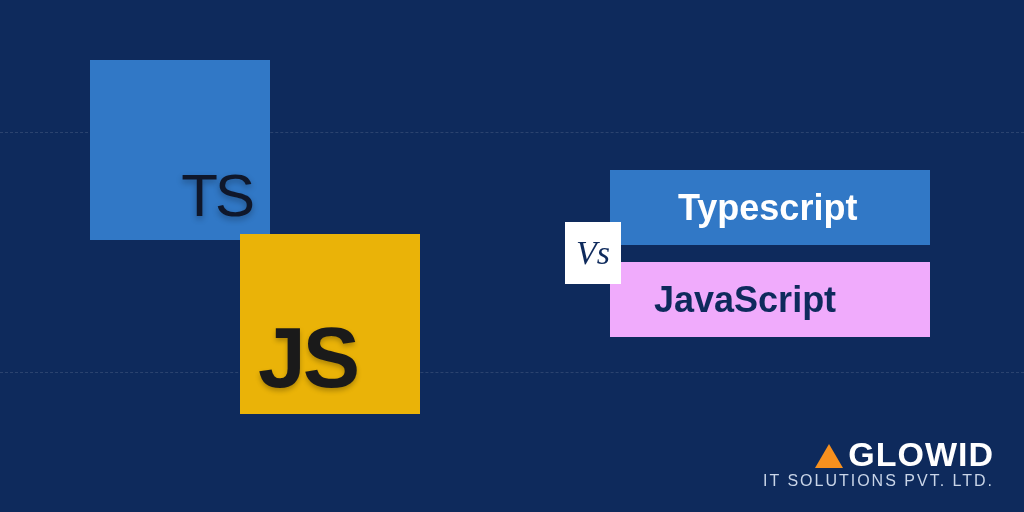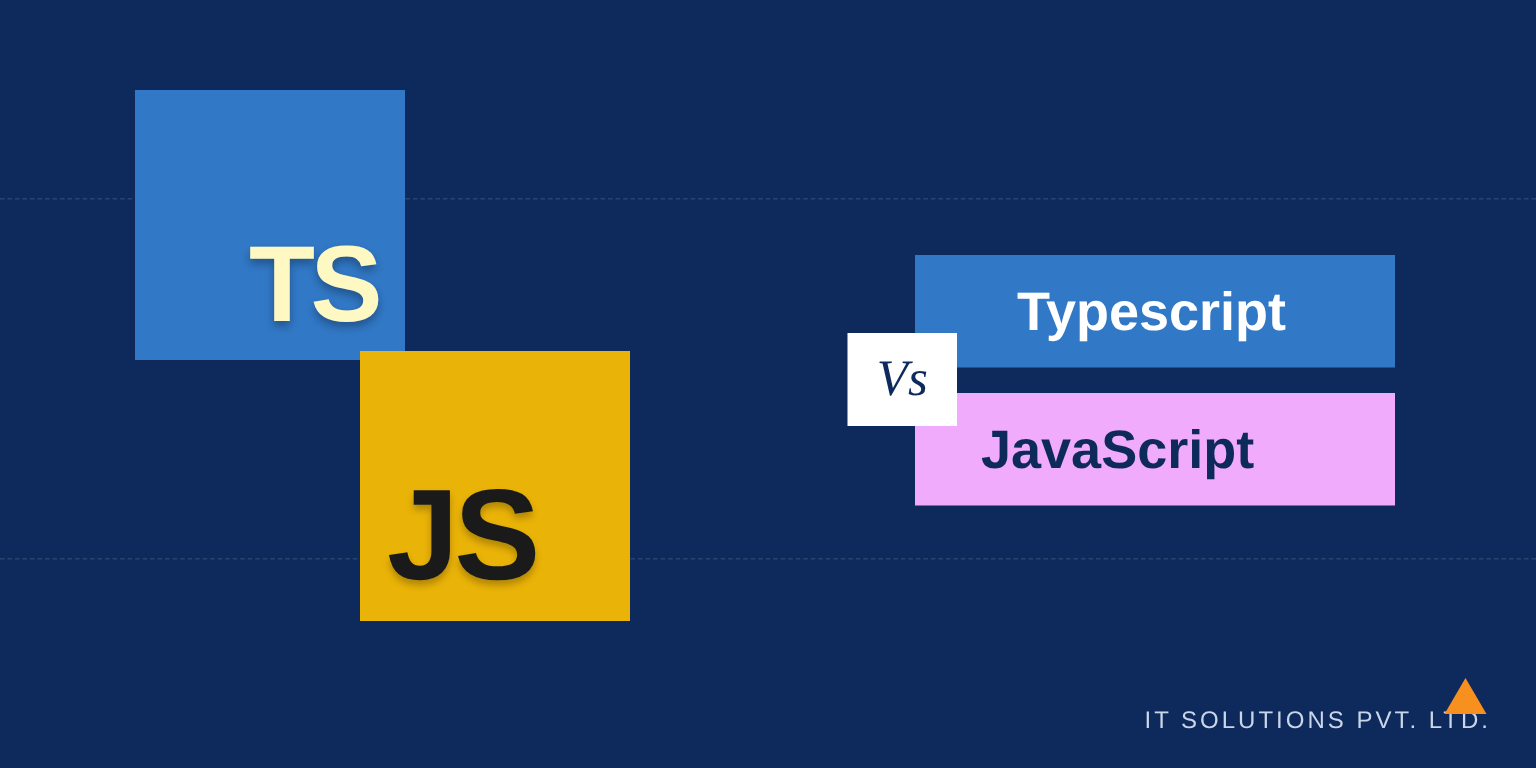--- a/index.html
+++ b/index.html
@@ -26,23 +26,23 @@
       top: 60px;
       width: 180px;
       height: 180px;
       background: #3178c6;
       display: flex;
       align-items: flex-end;
       justify-content: flex-end;
       padding: 14px 18px;
     }
     .ts-text {
-      font-size: 72px;
-      font-weight: 700;
-      color: #fef9c3;
+      font-size: 60px;
+      font-weight: 400;
+      color: #0f172a;
       line-height: 1;
       letter-spacing: -3px;
       text-shadow: 0 3px 6px rgba(0,0,0,0.3);
     }
     .js-box {
       position: absolute;
       left: 240px;
       top: 234px;
       width: 180px;
       height: 180px;
@@ -90,21 +90,21 @@
     }
     .label-js-text {
       color: #0e2a5c;
       font-size: 36px;
       font-weight: 600;
     }
     .vs-box {
       position: absolute;
       left: 565px;
       top: 222px;
-      width: 73px;
+      width: 56px;
       height: 62px;
       background: #fff;
       display: flex;
       align-items: center;
       justify-content: center;
       z-index: 5;
     }
     .vs-text {
       color: #0e2a5c;
       font-size: 34px;
@@ -175,15 +175,16 @@
   <span class="label-js-text">JavaScript</span>
 </div>
 
 <div class="vs-box">
   <span class="vs-text">Vs</span>
 </div>
 
 <div class="brand">
   <div class="brand-row">
     <span class="brand-tri"></span>
+    <span class="brand-name">GLOWID</span>
   </div>
   <div class="brand-sub">IT SOLUTIONS PVT. LTD.</div>
 </div>
 
 </body></html>

